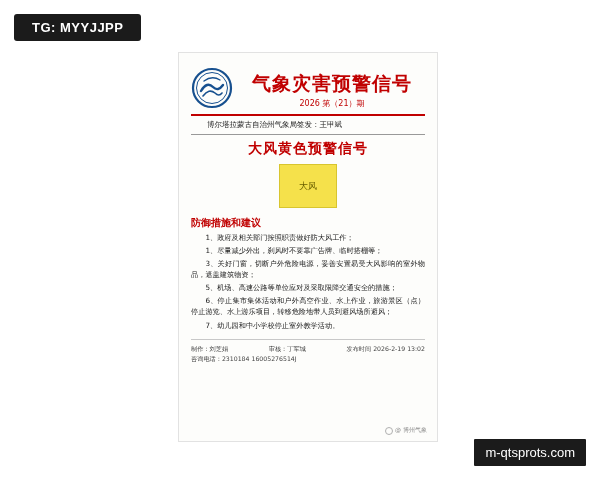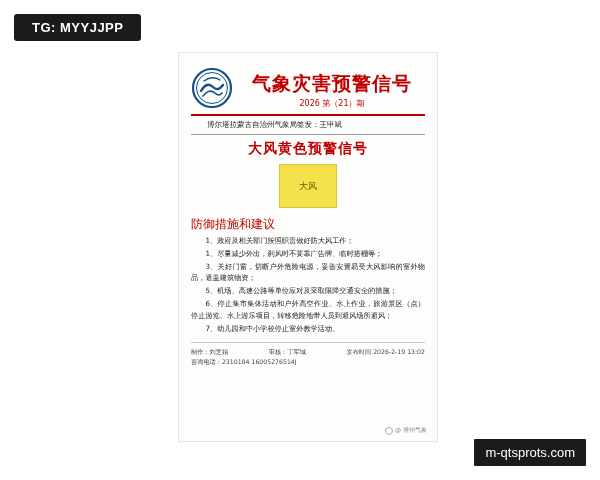--- a/index.html
+++ b/index.html
@@ -148,22 +148,22 @@
     line-height: 1.55;
     color: #1a1a1a;
     text-align: justify;
     font-family: "DejaVu Sans", sans-serif;
   }
   .body-text p { margin: 0 0 2px 0; }
   .indent { text-indent: 2em; }
 
   .section-head {
     color: #c00000;
-    font-weight: normal;
-    font-size: 12px;
+    font-weight: bold;
+    font-size: 10px;
     margin: 3px 0 1px 0;
     font-family: "DejaVu Sans", sans-serif;
   }
   .adv-item {
     text-indent: 2em;
     margin: 0 0 1px 0;
   }
 
   .footer-rule {
     height: 1px;

